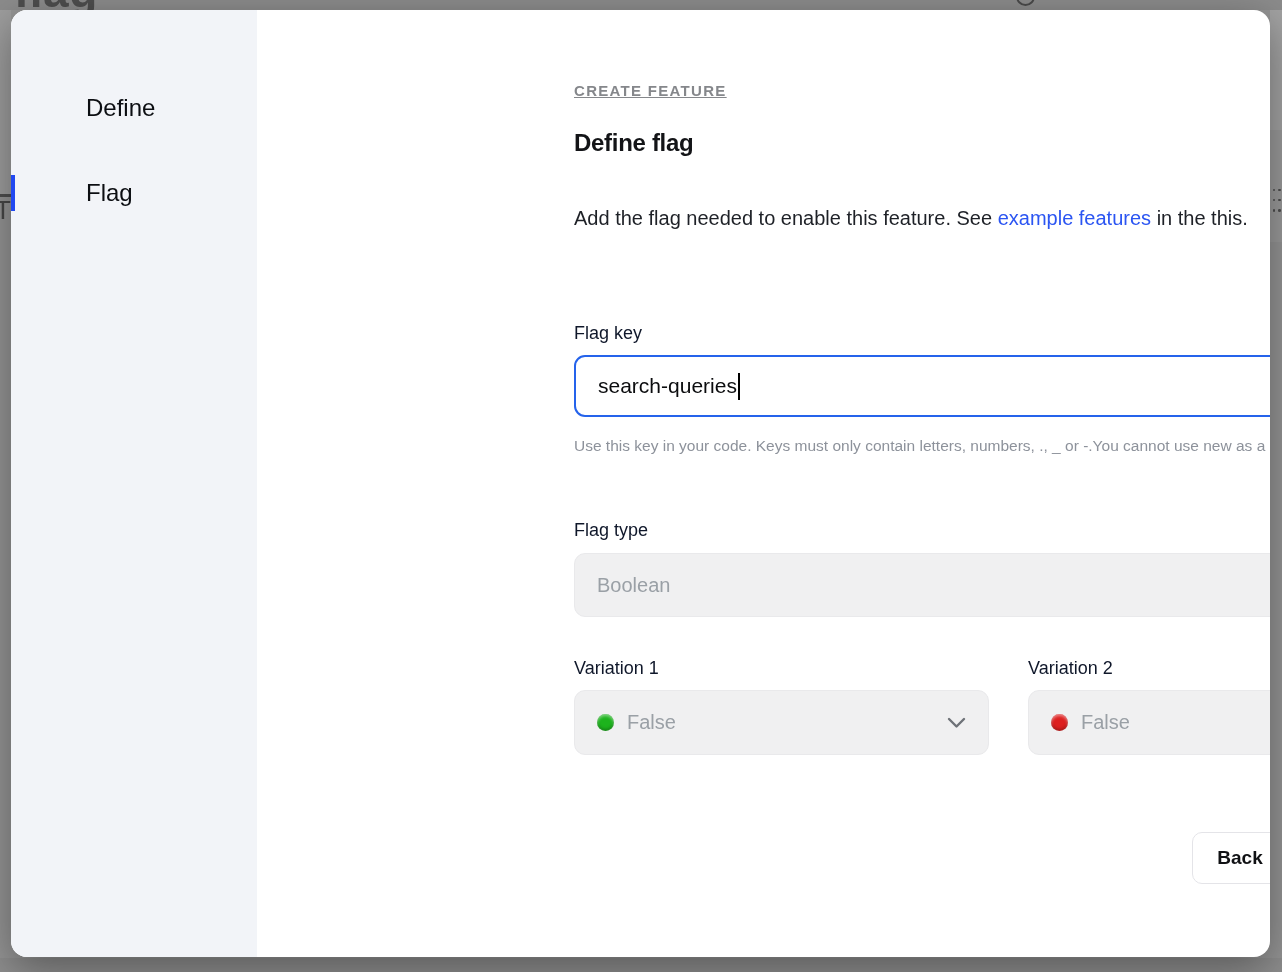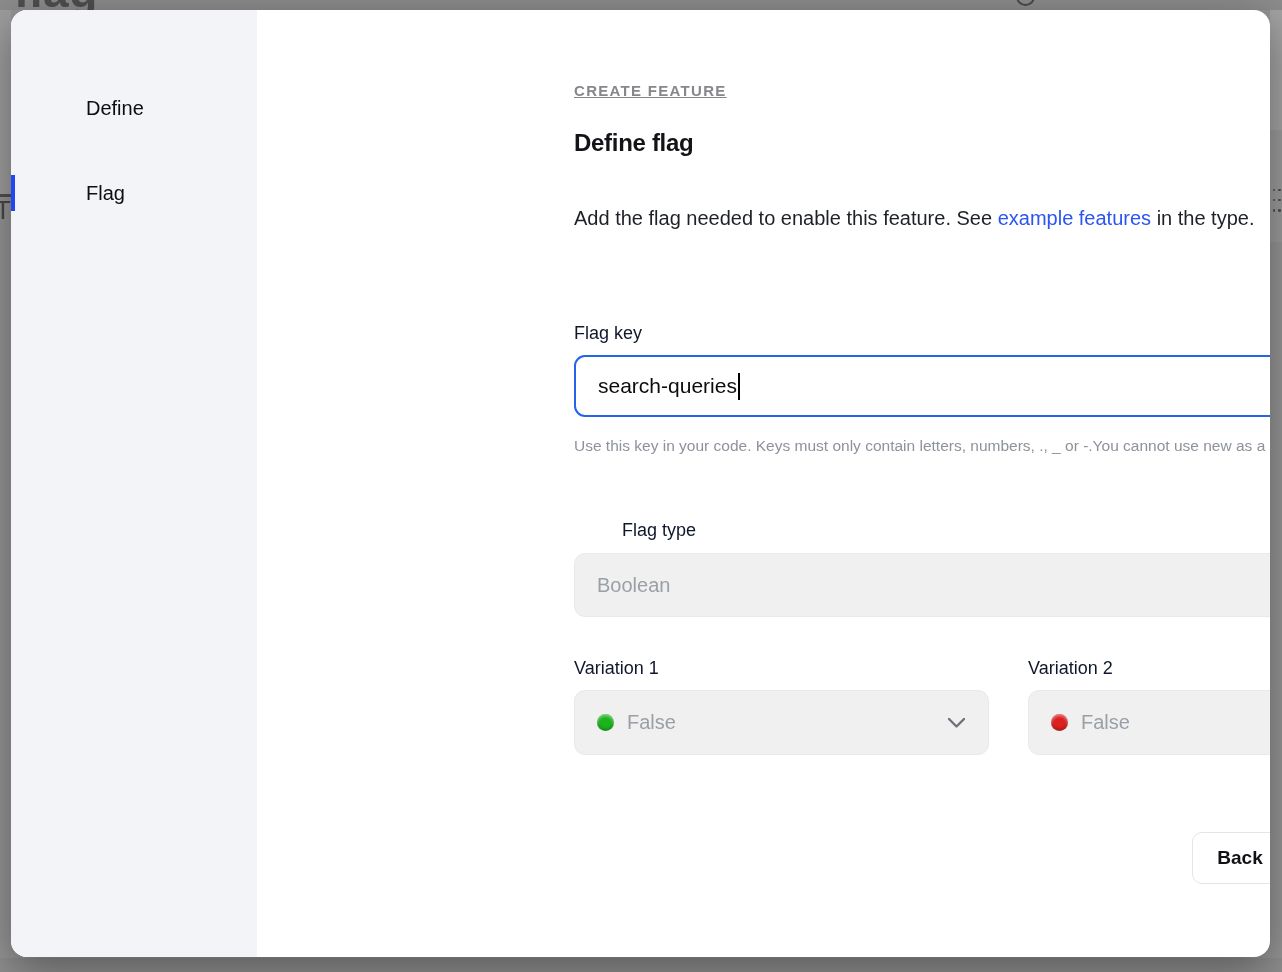--- a/index.html
+++ b/index.html
@@ -24,21 +24,21 @@
   .bd-bottom { position:absolute; left:0; bottom:0; width:100%; height:14px; background:#8e8e8e; }
 
   
   .modal {
     position:absolute; left:11px; top:10px; width:1259px; height:947px;
     background:#ffffff; border-radius:16px; overflow:hidden;
     box-shadow:0 12px 44px rgba(0,0,0,.38); display:flex;
   }
   .sidebar { width:246px; flex-shrink:0; background:#f2f4f8; padding-top:78px; }
   .step { position:relative; height:40px; line-height:40px; padding-left:75px;
-          margin-bottom:45px; font-size:20px; font-weight:500; color:#0c0e12; cursor:pointer; }
+          margin-bottom:45px; font-size:24px; font-weight:500; color:#0c0e12; cursor:pointer; }
   .step .active-bar { display:none; }
   .step.active .active-bar { display:block; position:absolute; left:0; top:2px; width:4px; height:36px; }
 
   .content { position:relative; flex:1; }
   .eyebrow { position:absolute; left:317px; top:72px; font-size:15px; font-weight:700;
              letter-spacing:1.3px; color:#85878b;text-decoration:underline; }
   .title { position:absolute; left:317px; top:119px; font-size:24px; font-weight:700;
            color:#131417; letter-spacing:-.3px; }
   .desc { position:absolute; left:317px; top:190px; width:830px; font-size:20px;
           line-height:36px; color:#1e2127; }
@@ -48,21 +48,21 @@
   .lbl-flag-key { top:313px; }
   .flag-key-input {
     position:absolute; left:317px; top:345px; width:870px; height:62px;
     background:#fff; border:2.5px solid #2563eb; border-radius:11px;
     display:flex; align-items:center; padding-left:22px; font-size:21px; color:#0b0c0e; cursor:text;
   }
   .caret { width:2px; height:27px; background:#000; margin-left:1px; }
   .help-text { position:absolute; left:317px; top:424px; width:860px; font-size:15.5px;
                line-height:24px; color:#8d929b; }
 
-  .lbl-flag-type { top:510px;margin-left:48px; }
+  .lbl-flag-type { top:510px; }
   .select {
     position:absolute; height:64px; background:#f0f0f1; border:1px solid #e9e9eb;
     border-radius:11px; display:flex; align-items:center; padding:0 22px;
     font-size:20px; color:#9aa0a6; cursor:pointer;
   }
   .select .chev { margin-left:auto; flex-shrink:0; }
   .sel-flag-type { left:317px; top:543px; width:870px; }
   .lbl-var1 { top:648px; }
   .lbl-var2 { top:648px; left:771px; }
   .sel-var1 { left:317px; top:680px; width:415px; height:65px; }
@@ -110,21 +110,21 @@
         <span class="active-bar" style="background: rgb(33, 72, 240);"></span>
         <span>Flag</span>
       </div>
     </div>
 
     <div class="content">
 
       <div class="eyebrow">CREATE FEATURE</div>
       <h1 class="title">Define flag</h1>
 
-      <p class="desc"><span>Add the flag needed to enable this feature. See </span><a style="color: rgb(43, 85, 242);">example features</a><span> in the type.</span></p>
+      <p class="desc"><span>Add the flag needed to enable this feature. See </span><a style="color: rgb(43, 85, 242);">example features</a><span> in the this.</span></p>
 
       <div class="field-label lbl-flag-key">Flag key</div>
       <div class="flag-key-input" style="border-color: rgb(37, 99, 235);">
         <span>search-queries</span>
         <span class="caret"></span>
       </div>
       <div class="help-text">Use this key in your code. Keys must only contain letters, numbers, ., _ or -.You cannot use new as a key.</div>
 
       <div class="field-label lbl-flag-type">Flag type</div>
       <div class="select sel-flag-type">

